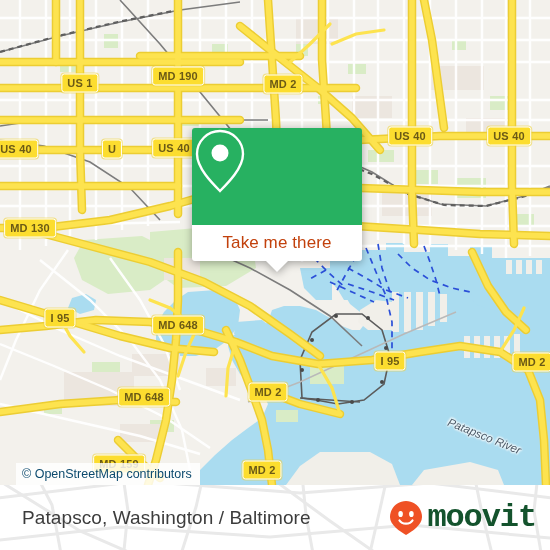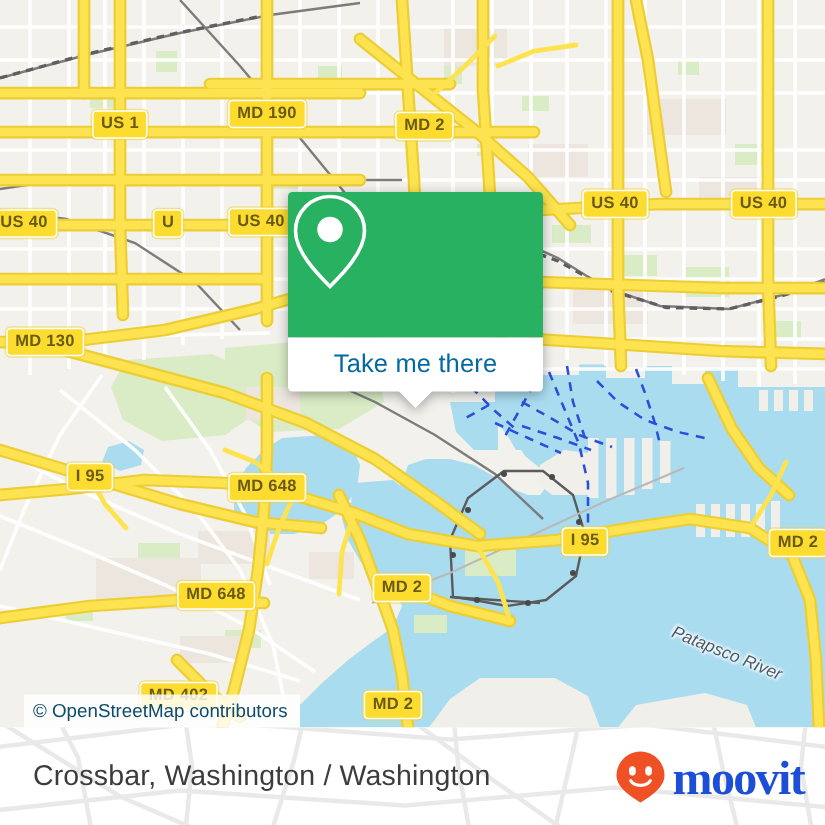--- a/index.html
+++ b/index.html
@@ -59,21 +59,21 @@
     filter:drop-shadow(0 2px 4px rgba(0,0,0,.33));
   }
   #callout-green{
     height:97px;background:#27b161;border-radius:3px 3px 0 0;
     display:flex;align-items:center;justify-content:center;
   }
   #callout-green svg{display:block;}
   #callout-label{
     height:36px;background:#ffffff;border-radius:0 0 3px 3px;
     display:flex;align-items:center;justify-content:center;
-    color:#0369a1;font-size:17px;letter-spacing:.1px;
+    color:#c2410c;font-size:17px;letter-spacing:.1px;
   }
   #callout-tip{
     position:absolute;left:73px;bottom:-11px;width:0;height:0;
     border-left:12px solid transparent;border-right:12px solid transparent;
     border-top:12px solid #ffffff;
   }
 
   
   #footer{
     position:absolute;left:0;top:485px;width:550px;height:65px;
@@ -83,22 +83,22 @@
   #footer-inner{
     position:relative;height:65px;
     display:flex;align-items:center;justify-content:space-between;
     padding:0 14px 0 22px;box-sizing:border-box;
   }
   #place-title{
     color:#3c3c3c;font-size:19px;letter-spacing:.1px;white-space:nowrap;
   }
   #brand{display:flex;align-items:center;gap:4px;}
   #brand-word{
-    color:#1d4ed8;font-size:32px;font-weight:bold;letter-spacing:-1.1px;
-    line-height:32px;font-family:Liberation Serif, serif;
+    color:#14532d;font-size:32px;font-weight:bold;letter-spacing:-1.1px;
+    line-height:32px;font-family:Liberation Mono, monospace;
   }
 </style>
 </head>
 <body>
 
 <div id="stage">
 
   <div id="map">
     <svg width="550" height="485" viewBox="0 0 550 485">
       <defs>
@@ -366,21 +366,21 @@
         <div class="shield" style="left: 112px; top: 149px;">U</div>
         <div class="shield" style="left: 410px; top: 136px;">US 40</div>
         <div class="shield" style="left: 509px; top: 136px;">US 40</div>
         <div class="shield" style="left: 30px; top: 228px;">MD 130</div>
         <div class="shield" style="left: 60px; top: 318px;">I 95</div>
         <div class="shield" style="left: 178px; top: 325px;">MD 648</div>
         <div class="shield" style="left: 390px; top: 361px;">I 95</div>
         <div class="shield" style="left: 144px; top: 397px;">MD 648</div>
         <div class="shield" style="left: 268px; top: 392px;">MD 2</div>
         <div class="shield" style="left: 532px; top: 362px;">MD 2</div>
-        <div class="shield" style="left: 119px; top: 464px;">MD 402</div>
+        <div class="shield" style="left: 119px; top: 464px;">MD 159</div>
         <div class="shield" style="left: 262px; top: 470px;">MD 2</div>
       </div>
 
     <div class="watername" style="left:446px;top:421px;transform:rotate(22deg) translate(0,-50%);">Patapsco River</div>
 
     <div id="attribution">© OpenStreetMap contributors</div>
 
     <div id="callout">
       <div id="callout-green">
         <svg width="56" height="66" viewBox="0 0 56 66">
@@ -403,21 +403,21 @@
         <path d="M208,-10 L196,42 L176,105"></path>
         <path d="M300,-10 L306,50 L316,105"></path>
         <path d="M392,-10 L380,44 L366,105"></path>
         <path d="M470,-10 L482,48 L496,105"></path>
         <path d="M540,-10 L534,46 L544,105"></path>
         <path d="M-10,10 L80,66 L170,105"></path>
         <path d="M240,-10 L330,56 L400,105"></path>
       </g>
     </svg>
     <div id="footer-inner">
-      <div id="place-title">Crossbar, Washington / Washington</div>
+      <div id="place-title">Patapsco, Washington / Baltimore</div>
       <div id="brand">
         <svg width="34" height="36" viewBox="0 0 34 36">
           <path d="M17,1 C8.2,1 1,8.2 1,17 C1,25 11,31.5 17,35 C23,31.5 33,25 33,17 C33,8.2 25.8,1 17,1 Z" fill="#ef5125"></path>
           <ellipse cx="11.6" cy="14" rx="2.3" ry="3.1" fill="#ffffff"></ellipse>
           <ellipse cx="22.4" cy="14" rx="2.3" ry="3.1" fill="#ffffff"></ellipse>
           <path d="M10.5,20.5 C13,24.6 21,24.6 23.5,20.5" fill="none" stroke="#ffffff" stroke-width="2.2" stroke-linecap="round"></path>
         </svg>
         <span id="brand-word">moovit</span>
       </div>
     </div>

